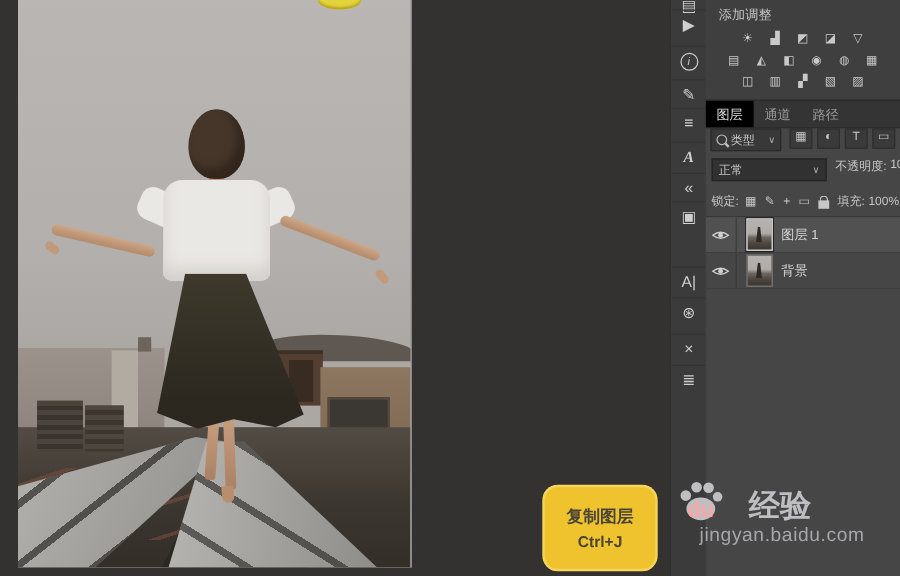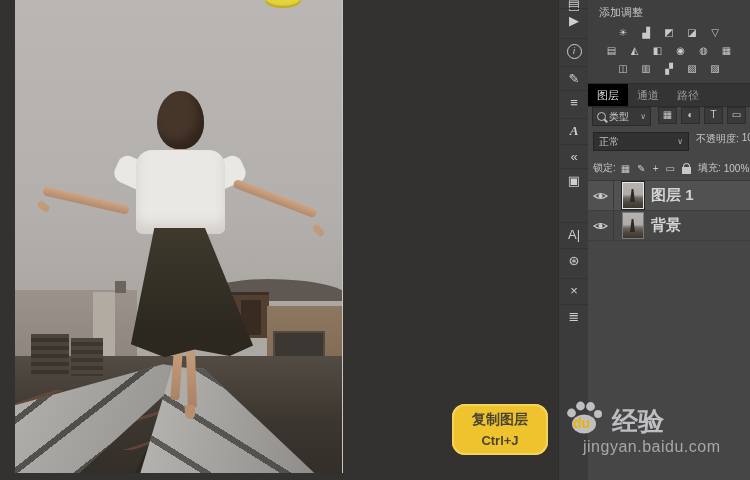--- a/index.html
+++ b/index.html
@@ -118,34 +118,34 @@
   .layers-list{border-top:1px solid #383838;}
   .layer-row{display:flex;align-items:center;height:29px;border-bottom:1px solid #3e3e3e;}
   .layer-row.selected{background:#515151;}
   .eye-cell{width:25px;height:100%;display:flex;align-items:center;justify-content:center;
             border-right:1px solid #3a3a3a;flex:none;}
   .thumb{width:20px;height:25px;margin:0 7px 0 8px;flex:none;border:1px solid #7a7a7a;position:relative;
          background:linear-gradient(180deg,#b6b2af 0%,#afaba8 46%,#6d665e 60%,#4e4840 78%,#3a352e 100%);}
   .thumb.selected{border:1px solid #e6e6e6;box-shadow:0 0 0 1px #222;}
   .thumb::after{content:"";position:absolute;left:7px;top:6px;width:5px;height:13px;background:#2e2a24;
                 clip-path:polygon(32% 0,68% 0,100% 100%,0 100%);}
-  .layer-name{font-size:15px;color:#d4d4d4;font-weight:bold;}
-
-  
-  .tooltip{position:absolute;left:452px;top:404px;width:96px;height:51px;background:#eec32d;
+  .layer-name{font-size:11px;color:#d4d4d4;}
+
+  
+  .tooltip{position:absolute;left:452px;top:404px;width:96px;height:72px;background:#eec32d;
            border-radius:13px;box-shadow:inset 0 0 0 2px #f3d45c;display:flex;flex-direction:column;
            justify-content:center;align-items:center;gap:4px;}
   .tt-title{font-size:14px;font-weight:bold;color:#4a4436;}
   .tt-short{font-size:13px;font-weight:bold;color:#4a4436;}
   .watermark{position:absolute;left:563px;top:398px;width:190px;color:#bfbfc3;}
   .brand{display:flex;align-items:flex-end;font-weight:bold;}
   .brand-prefix{font-size:30px;letter-spacing:1px;line-height:30px;}
   .paw-wrap{position:relative;width:40px;height:38px;margin:0 0 0 1px;}
-  .du{position:absolute;left:9px;top:17px;font-size:14px;color:#eab308;font-weight:bold;}
-  .brand-suffix{font-size:26px;line-height:30px;margin-left:8px;}
+  .du{position:absolute;left:9px;top:17px;font-size:18px;color:#fca5a5;font-weight:bold;}
+  .brand-suffix{font-size:26px;line-height:30px;margin-left:20px;}
   .wm-url{font-size:16px;color:#a7a7ab;margin:2px 0 0 20px;letter-spacing:.5px;}
 </style>
 </head>
 <body>
 
 <div class="stage">
 
   <div class="photo">
     <div class="yellow-arc"></div>
     <div class="hills"></div>

